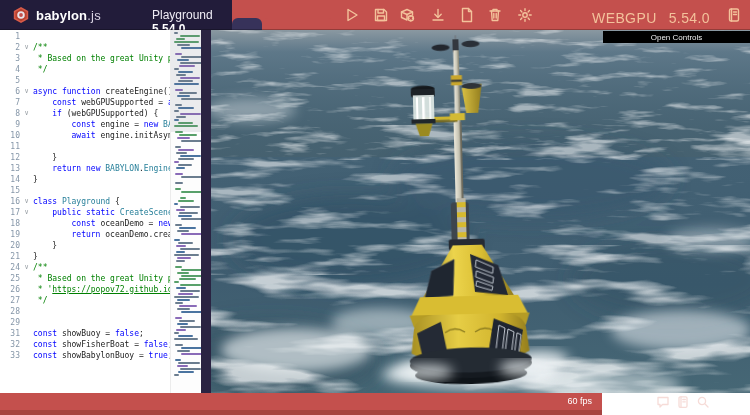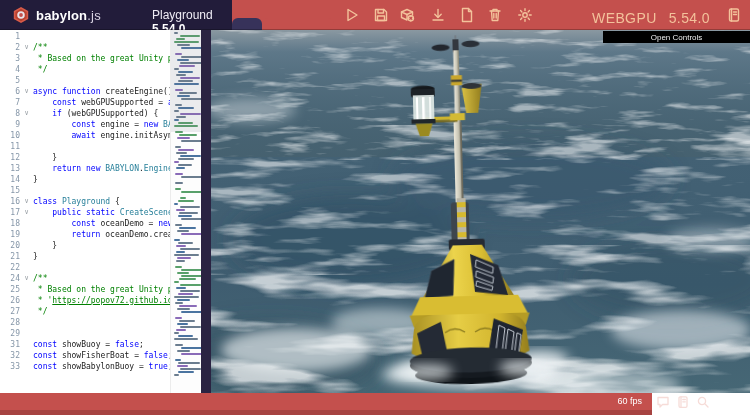--- a/index.html
+++ b/index.html
@@ -58,21 +58,21 @@
 
   
   #scene { position:absolute; left:211px; top:30px; width:539px; height:363px;
            overflow:hidden; cursor:grab; background:#46616f; }
   #scene svg.ocean { position:absolute; left:0; top:0; }
   #open-controls { position:absolute; right:0; top:1px; width:147px; height:12px;
                    background:#000; color:#eee; font-size:8px; display:flex;
                    align-items:center; justify-content:center; cursor:pointer; }
 
   
-  #statusbar { position:absolute; left:0; top:393px; width:652px; height:22px;
+  #statusbar { position:absolute; left:0; top:393px; width:602px; height:22px;
                background:#c4504d; border-bottom:5px solid #a64341; }
   .sb-icon { position:absolute; top:2px; width:14px; height:14px; cursor:pointer; }
   .sb-icon svg { width:14px; height:14px; stroke:#f6dcd8; fill:none;
                  stroke-width:1.3; stroke-linecap:round; stroke-linejoin:round; }
   #fps { position:absolute; right:10px; top:3px; color:#fff; font-size:9px; }
 </style>
 </head>
 <body>
 
 <div id="app">
@@ -174,21 +174,20 @@
         <div class="code-line"><div class="ln">12</div><div class="fold"></div><div class="lt"><span class="tk-p">    }</span></div></div>
         <div class="code-line"><div class="ln">13</div><div class="fold"></div><div class="lt"><span class="tk-p">    </span><span class="tk-k">return</span><span class="tk-p"> </span><span class="tk-k">new</span><span class="tk-p"> </span><span class="tk-t">BABYLON</span><span class="tk-p">.</span><span class="tk-t">Engine</span></div></div>
         <div class="code-line"><div class="ln">14</div><div class="fold"></div><div class="lt"><span class="tk-p">}</span></div></div>
         <div class="code-line"><div class="ln">15</div><div class="fold"></div><div class="lt"></div></div>
         <div class="code-line"><div class="ln">16</div><div class="fold">∨</div><div class="lt"><span class="tk-k">class</span><span class="tk-p"> </span><span class="tk-t">Playground</span><span class="tk-p"> {</span></div></div>
         <div class="code-line"><div class="ln">17</div><div class="fold">∨</div><div class="lt"><span class="tk-p">    </span><span class="tk-k">public</span><span class="tk-p"> </span><span class="tk-k">static</span><span class="tk-p"> </span><span class="tk-t">CreateScene</span></div></div>
         <div class="code-line"><div class="ln">18</div><div class="fold"></div><div class="lt"><span class="tk-p">        </span><span class="tk-k">const</span><span class="tk-p"> oceanDemo = </span><span class="tk-k">new</span></div></div>
         <div class="code-line"><div class="ln">19</div><div class="fold"></div><div class="lt"><span class="tk-p">        </span><span class="tk-k">return</span><span class="tk-p"> oceanDemo.createS</span></div></div>
         <div class="code-line"><div class="ln">20</div><div class="fold"></div><div class="lt"><span class="tk-p">    }</span></div></div>
         <div class="code-line"><div class="ln">21</div><div class="fold"></div><div class="lt"><span class="tk-p">}</span></div></div>
-        <div class="code-line"><div class="ln">22</div><div class="fold"></div><div class="lt"></div></div>
         <div class="code-line"><div class="ln">24</div><div class="fold">∨</div><div class="lt"><span class="tk-c">/**</span></div></div>
         <div class="code-line"><div class="ln">25</div><div class="fold"></div><div class="lt"><span class="tk-c"> * Based on the great Unity pro</span></div></div>
         <div class="code-line"><div class="ln">26</div><div class="fold"></div><div class="lt"><span class="tk-c"> * '</span><span class="tk-u">https://popov72.github.io/B</span></div></div>
         <div class="code-line"><div class="ln">27</div><div class="fold"></div><div class="lt"><span class="tk-c"> */</span></div></div>
         <div class="code-line"><div class="ln">28</div><div class="fold"></div><div class="lt"></div></div>
         <div class="code-line"><div class="ln">29</div><div class="fold"></div><div class="lt"></div></div>
         <div class="code-line"><div class="ln">31</div><div class="fold"></div><div class="lt"><span class="tk-k">const</span><span class="tk-p"> showBuoy = </span><span class="tk-k">false</span><span class="tk-p">;</span></div></div>
         <div class="code-line"><div class="ln">32</div><div class="fold"></div><div class="lt"><span class="tk-k">const</span><span class="tk-p"> showFisherBoat = </span><span class="tk-k">false</span><span class="tk-p">;</span></div></div>
         <div class="code-line"><div class="ln">33</div><div class="fold"></div><div class="lt"><span class="tk-k">const</span><span class="tk-p"> showBabylonBuoy = </span><span class="tk-k">true</span><span class="tk-p">;</span></div></div>
       </div>

